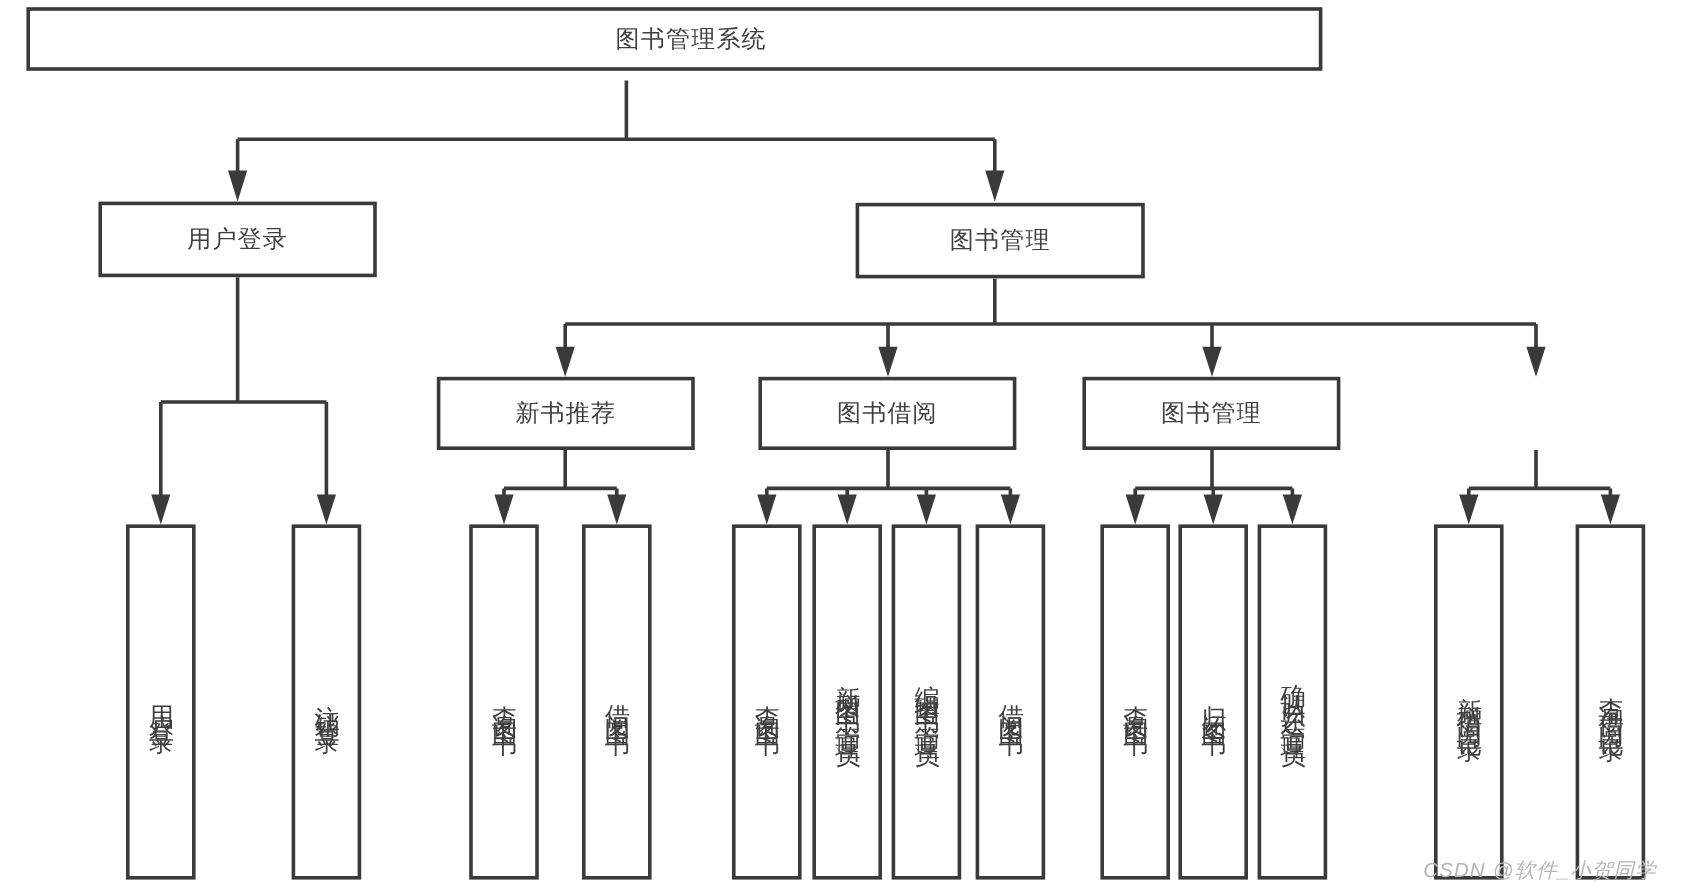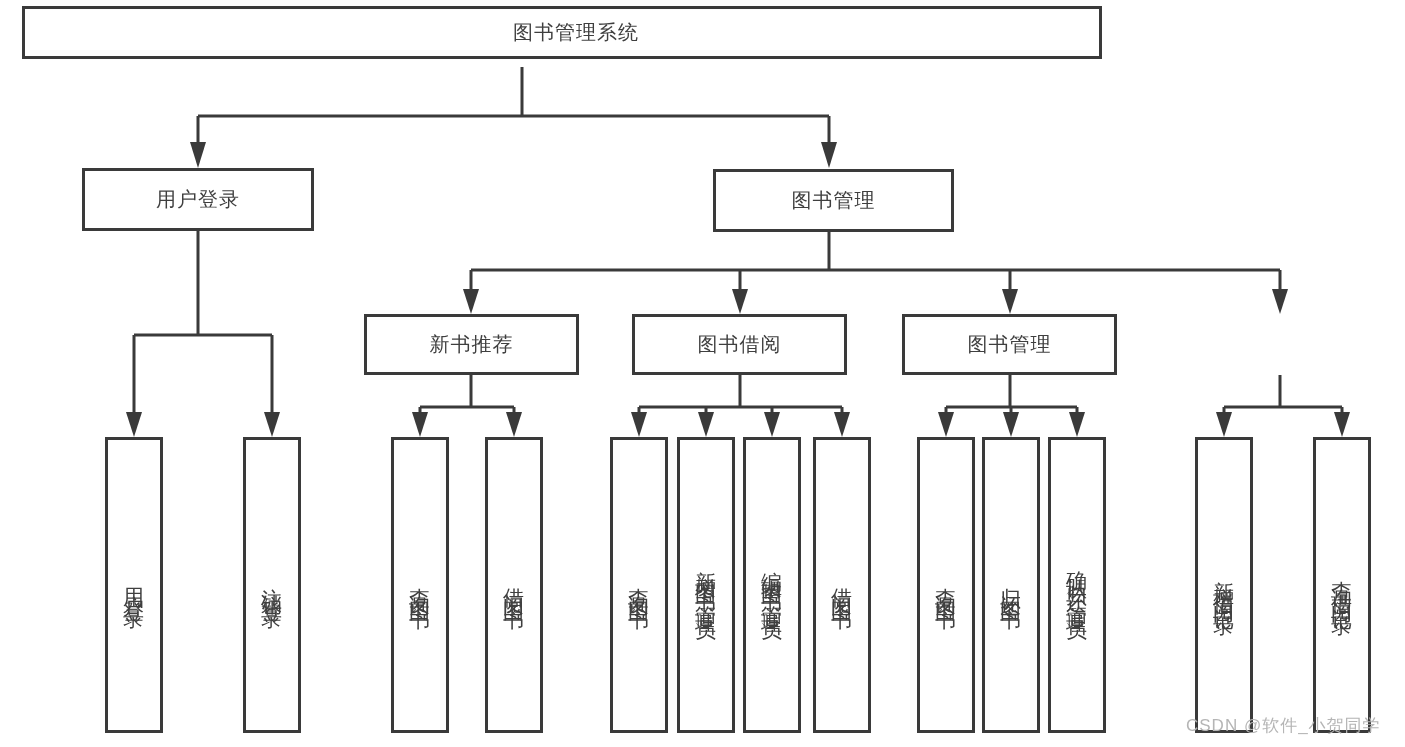--- a/index.html
+++ b/index.html
@@ -67,20 +67,21 @@
   }
   .watermark {
     position: absolute;
     left: 1186px;
     top: 714px;
     font-size: 17px;
     color: #b5b5b5;
     letter-spacing: 1px;
     white-space: nowrap;
     z-index: 3;
+    font-style: italic;
   }
 </style>
 </head>
 <body>
 
 <div class="canvas">
 
   <svg class="connectors" viewBox="0 0 1405 747" xmlns="http://www.w3.org/2000/svg">
     <g stroke="#3a3a3a" stroke-width="3" fill="none">
 

